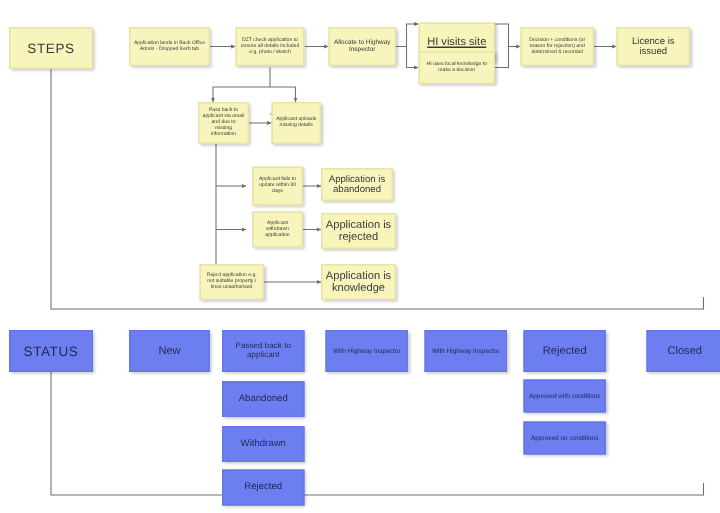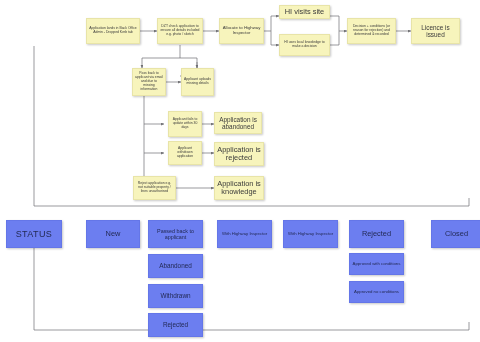--- a/index.html
+++ b/index.html
@@ -82,28 +82,29 @@
       <line x1="202" y1="124" x2="214" y2="124" marker-end="url(#ah)"></line>
       <line x1="202" y1="153" x2="214" y2="153" marker-end="url(#ah)"></line>
       <line x1="176" y1="188" x2="214" y2="188" marker-end="url(#ah)"></line>
 
       <path d="M34,46 L34,206 L469,206 L469,198"></path>
 
       <path d="M34,248 L34,330 L469,330 L469,322"></path>
     </g>
   </svg>
 
+  <div class="node yellow lane-title" style="left:6px;top:18px;width:56px;height:28px;">STEPS</div>
 
   <div class="node yellow t4" style="left:86px;top:18px;width:54px;height:26px;">Application lands in Back Office Admin - Dropped Kerb tab</div>
 
   <div class="node yellow t4" style="left:157px;top:18px;width:46px;height:26px;">DZT check application to ensure all details included e.g. photo / sketch</div>
 
   <div class="node yellow t5" style="left:219px;top:18px;width:45px;height:26px;">Allocate to Highway Inspector</div>
 
-  <div class="node yellow t8" style="left:279px;top:5px;width:51px;height:14px;">HI visits site</div>
+  <div class="node yellow t8" style="left:279px;top:15px;width:51px;height:26px;text-decoration:underline;">HI visits site</div>
 
   <div class="node yellow t4" style="left:279px;top:34px;width:51px;height:22px;">HI uses local knowledge to make a decision</div>
 
   <div class="node yellow t4" style="left:347px;top:18px;width:49px;height:26px;">Decision + conditions (or reason for rejection) and determined &amp; recorded</div>
 
   <div class="node yellow t7" style="left:411px;top:18px;width:49px;height:26px;">Licence is issued</div>
 
   <div class="node yellow t4" style="left:132px;top:68px;width:34px;height:28px;">Pass back to applicant via email and due to missing information</div>
 
   <div class="node yellow t4" style="left:181px;top:68px;width:33px;height:28px;">Applicant uploads missing details</div>

